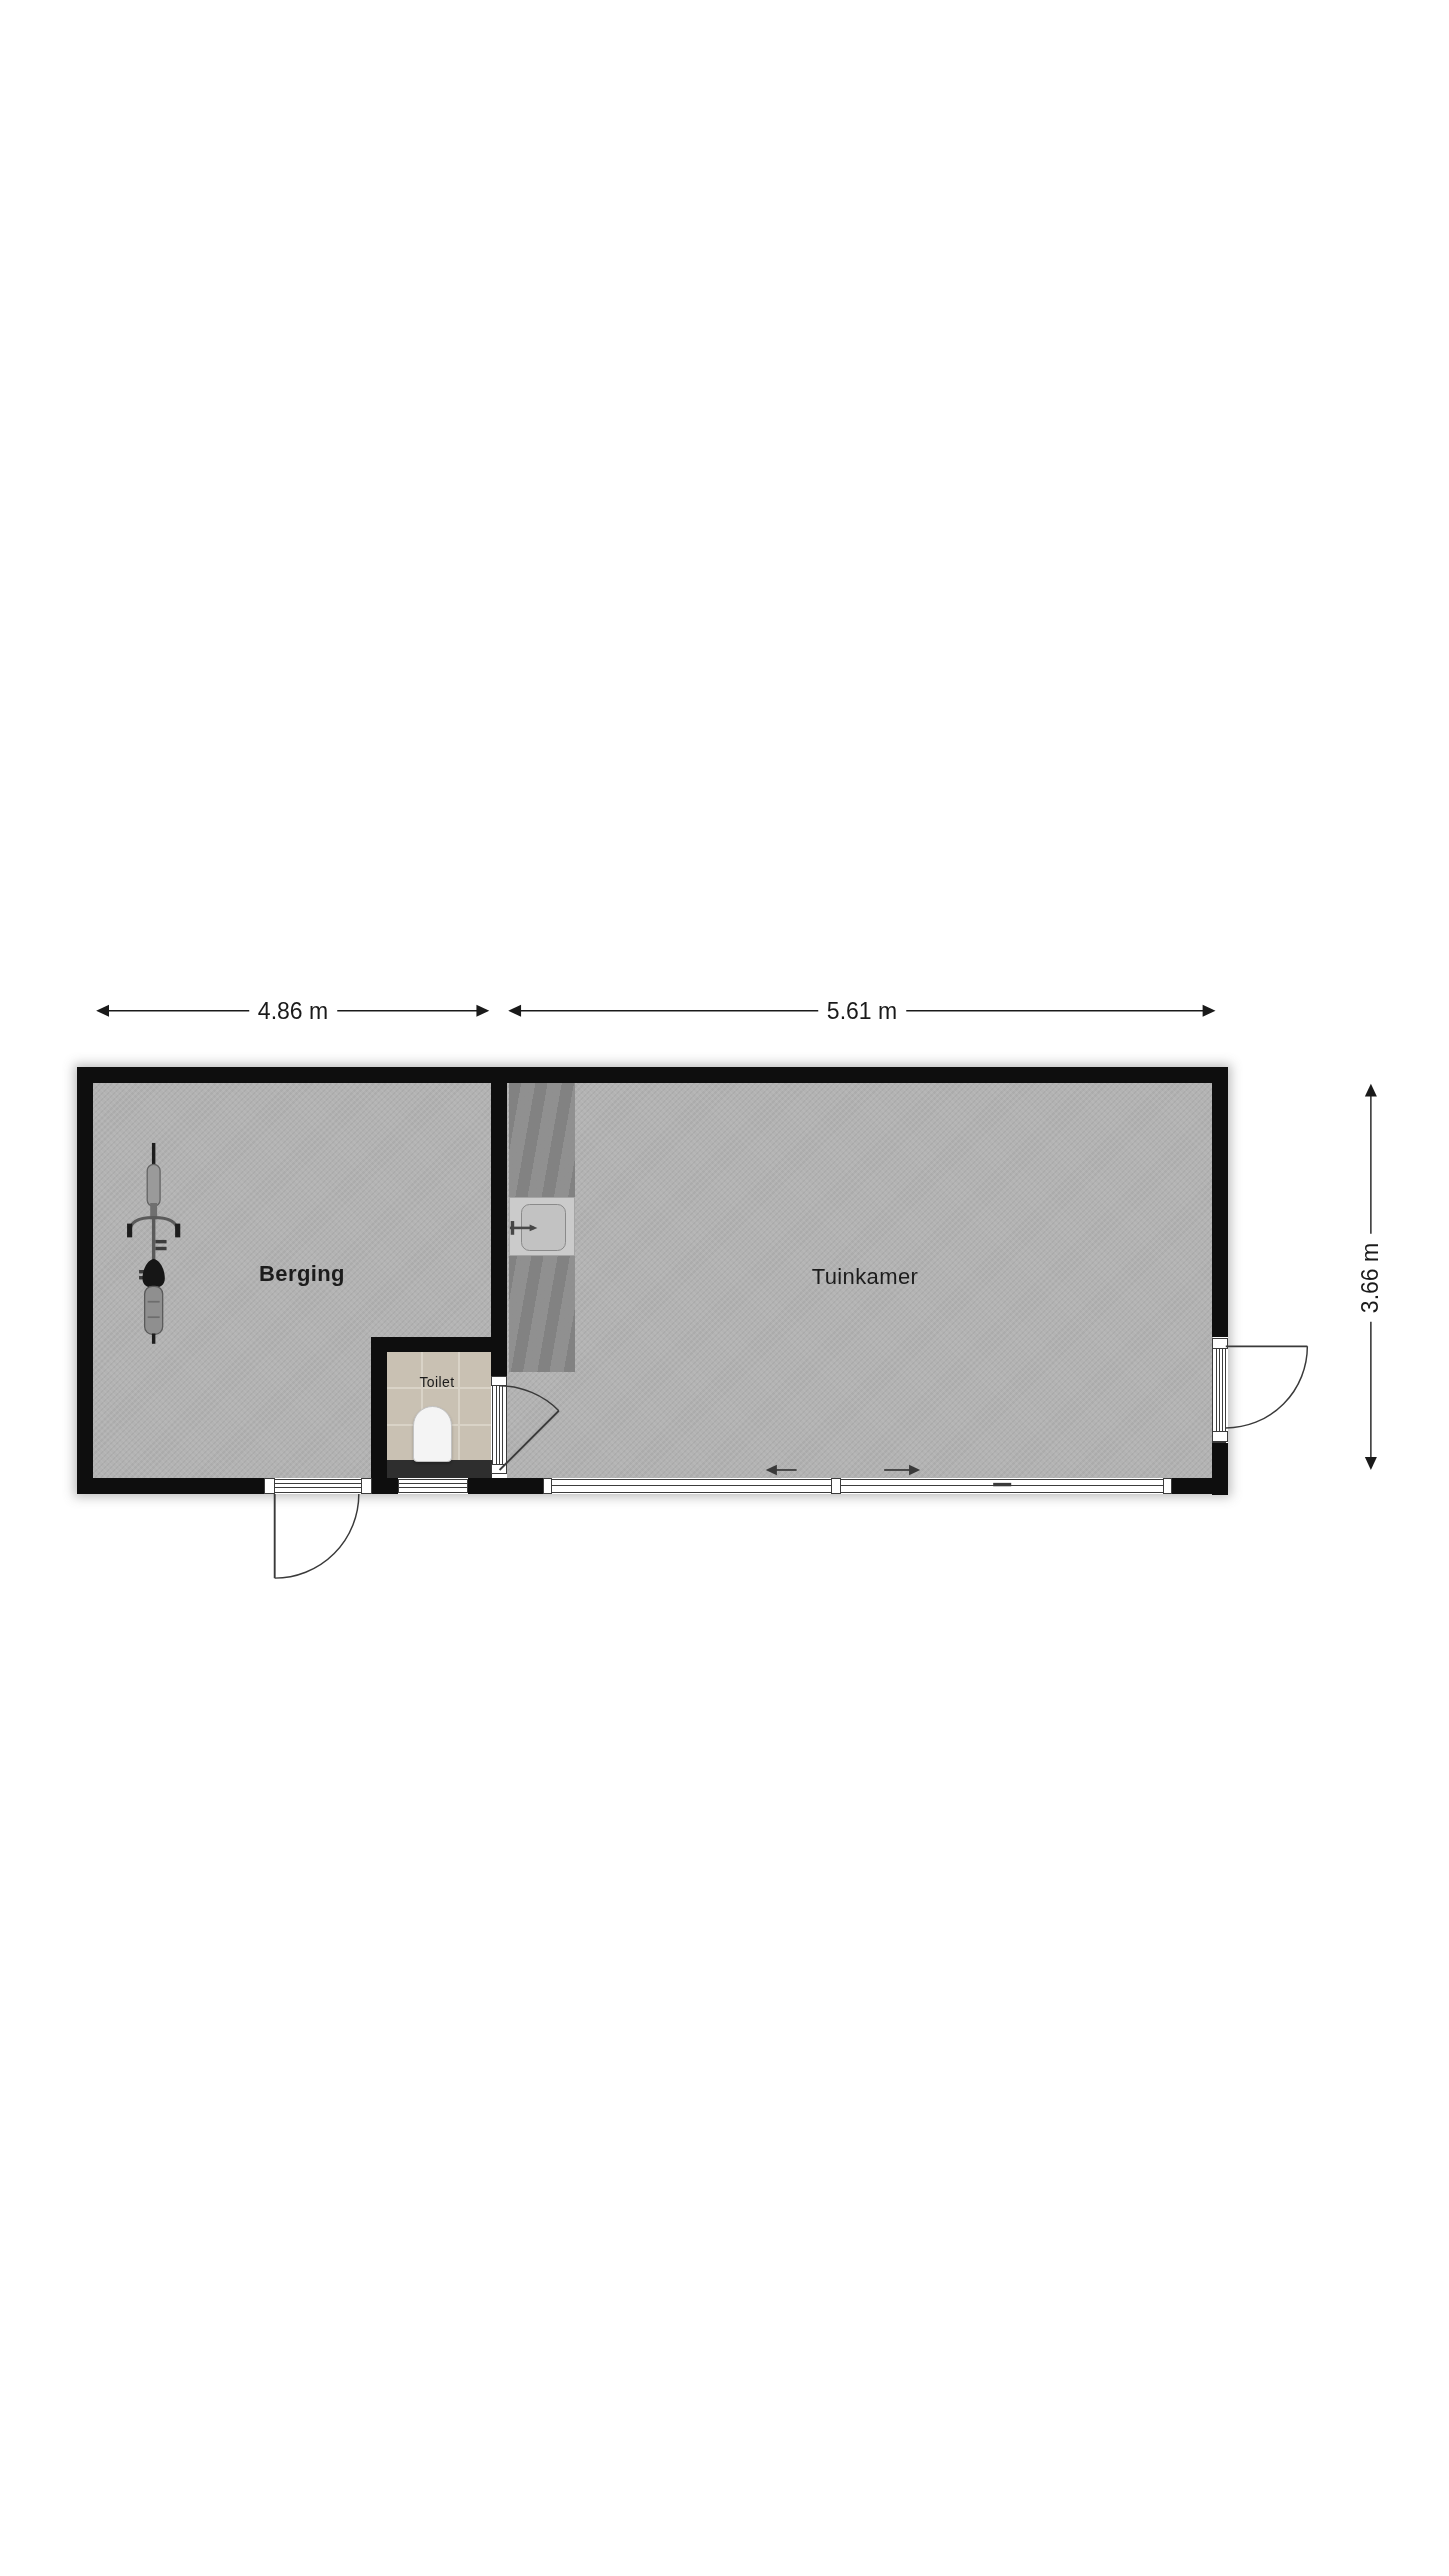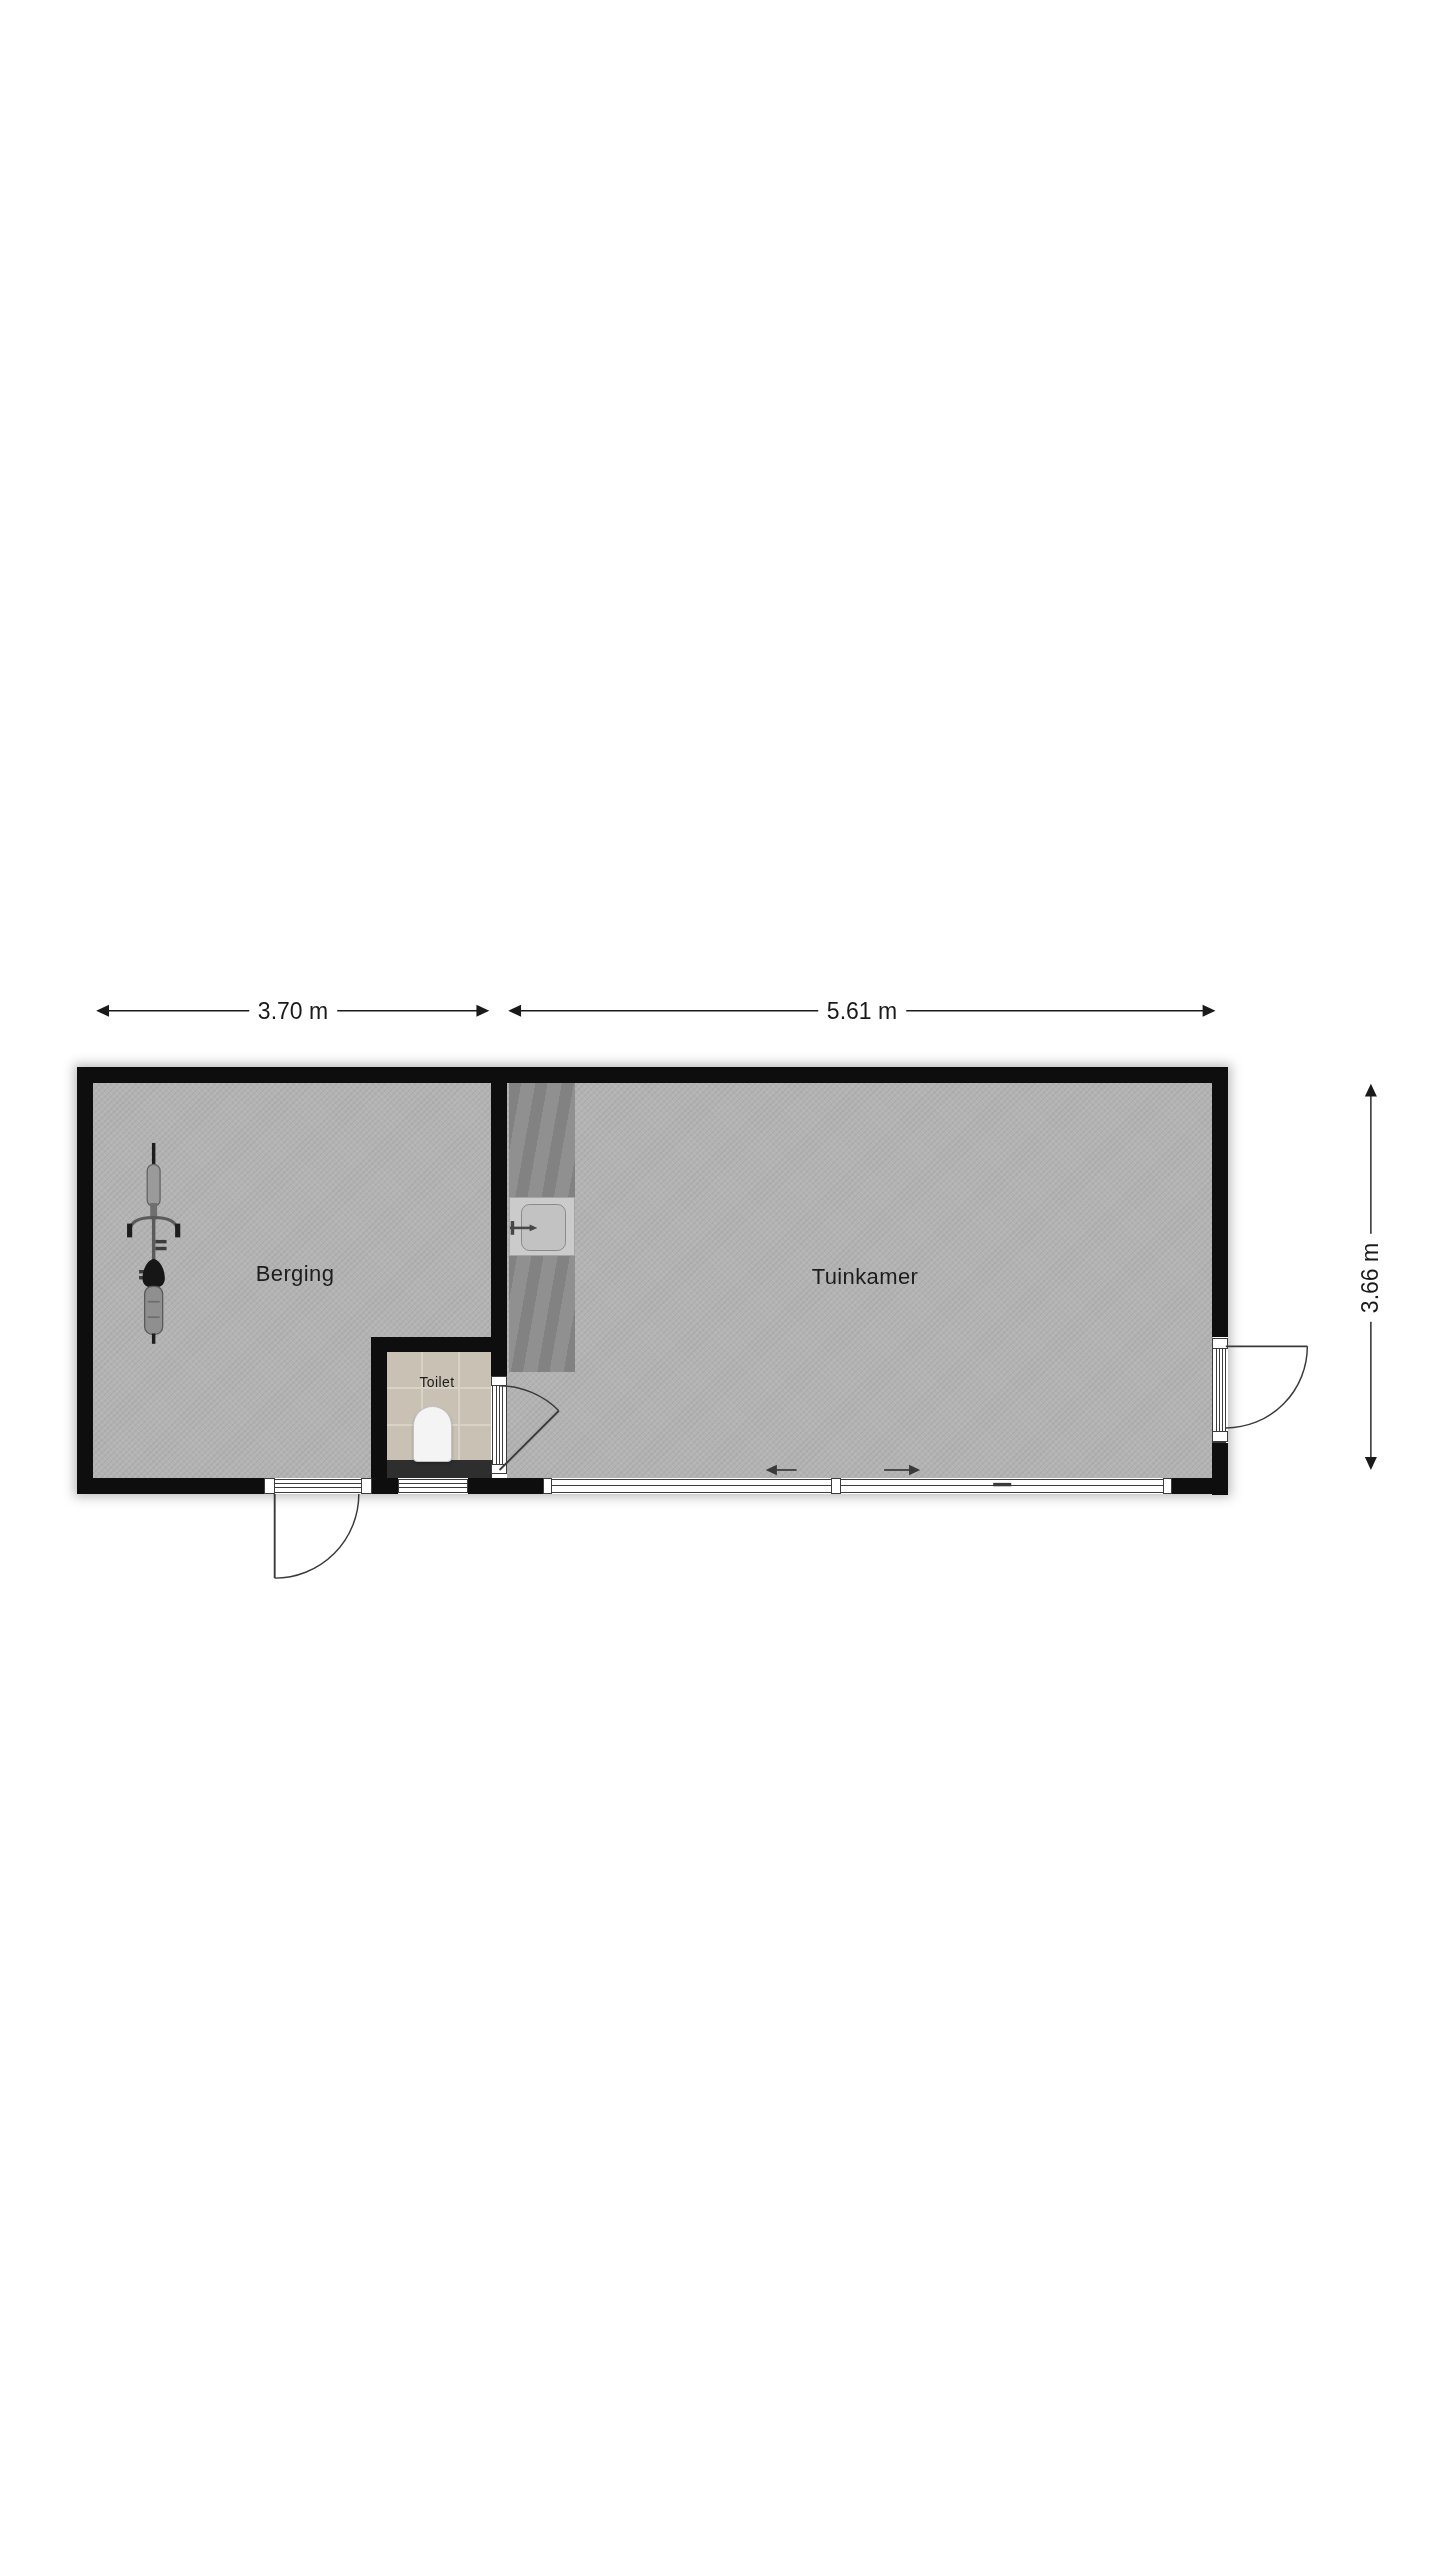--- a/index.html
+++ b/index.html
@@ -175,22 +175,22 @@
       <rect x="162" y="1479" width="13" height="4" fill="#3b3b3b"></rect>
       <rect x="162" y="1486" width="13" height="4" fill="#3b3b3b"></rect>
       <path d="M 179 1466 C 171 1468 166 1479 166 1489 C 166 1496 171 1500 179 1500 C 187 1500 192 1496 192 1489 C 192 1479 187 1468 179 1466 Z" fill="#161616"></path>
       <rect x="168.5" y="1498" width="21" height="56" rx="9" fill="#8f8f8f" stroke="#5a5a5a" stroke-width="1.5"></rect>
       <line x1="172" y1="1516" x2="186" y2="1516" stroke="#6d6d6d" stroke-width="2"></line>
       <line x1="172" y1="1534" x2="186" y2="1534" stroke="#6d6d6d" stroke-width="2"></line>
       <line x1="179" y1="1553" x2="179" y2="1565" stroke="#1d1d1d" stroke-width="4"></line>
     </g>
   </svg>
 
-  <div class="room-label" style="left:295px;top:1274px;">Berging</div>
+  <div class="room-label" style="left:302px;top:1274px;font-weight:bold;">Berging</div>
   <div class="room-label" style="left:865px;top:1277px;">Tuinkamer</div>
   <div class="room-label small" style="left:437px;top:1382px;">Toilet</div>
 
-  <div class="dim-label" style="left:293px;top:1011px;">3.70 m</div>
+  <div class="dim-label" style="left:293px;top:1011px;">4.86 m</div>
   <div class="dim-label" style="left:862px;top:1011px;">5.61 m</div>
   <div class="dim-label vertical" style="left:1370px;top:1278px;">3.66 m</div>
 
 </div>
 
 
 </body></html>

